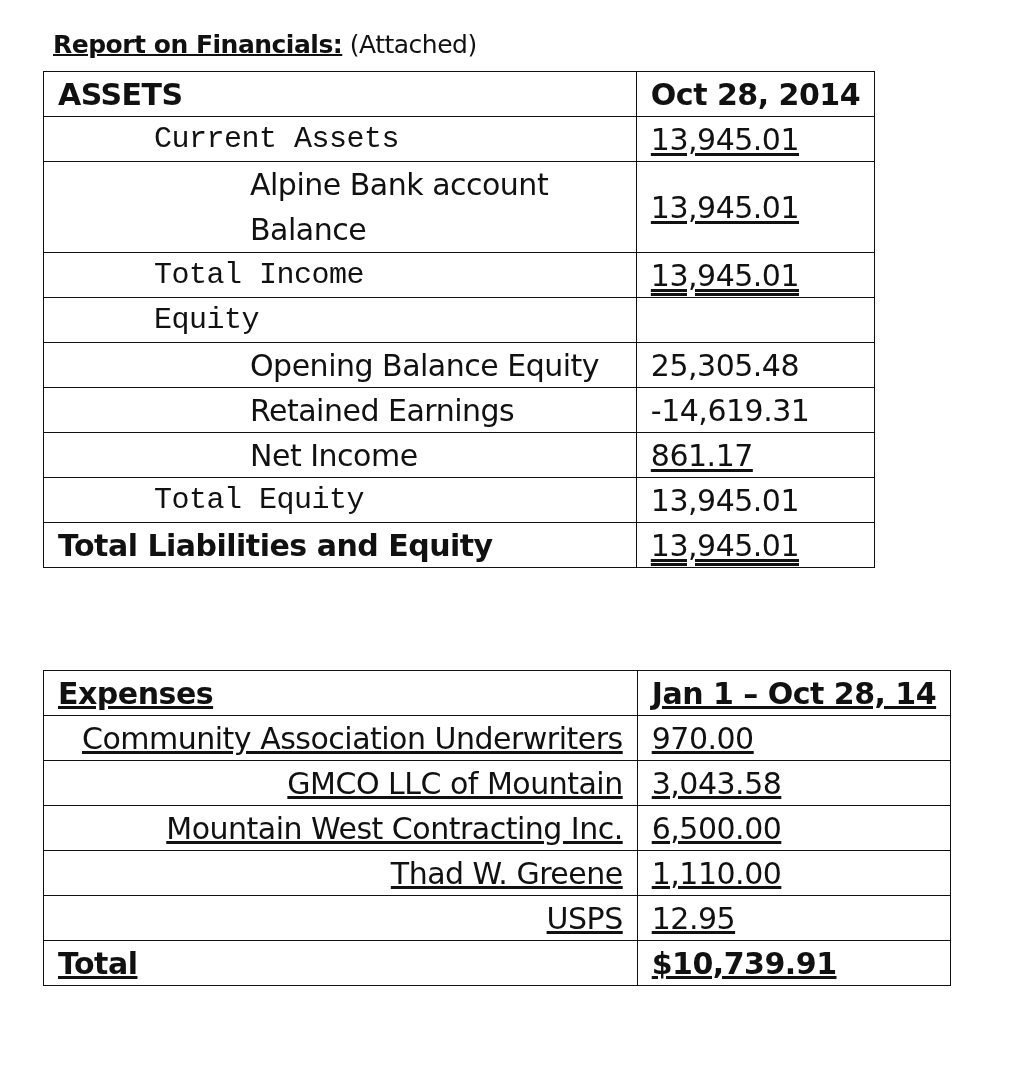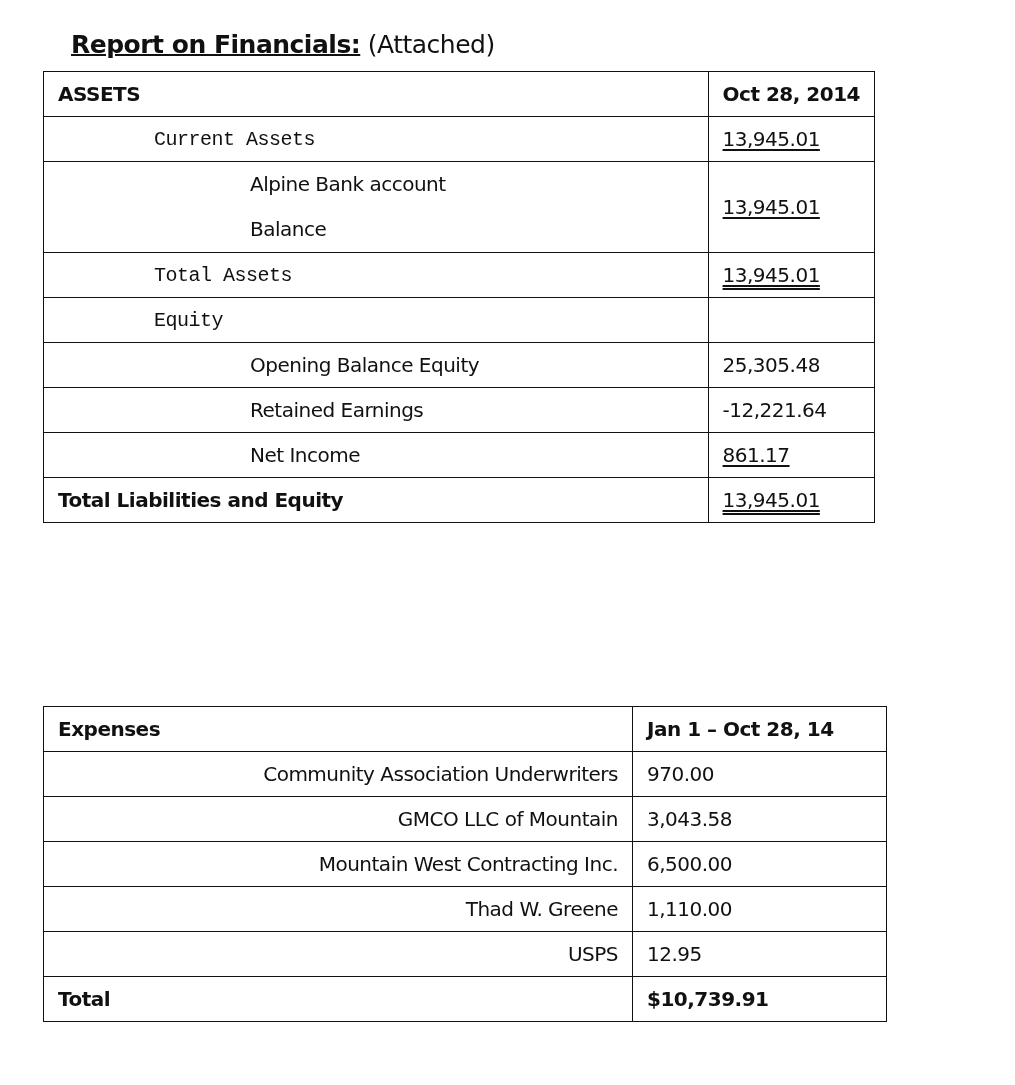--- a/index.html
+++ b/index.html
@@ -1,30 +1,30 @@
 <!DOCTYPE html>
 <html><head>
 <meta charset="utf-8">
 <style>
   html, body { margin:0; padding:0; background:#ffffff; }
   body { width:1015px; height:1085px; position:relative; font-family:"DejaVu Sans", sans-serif; color:#111; overflow:hidden; }
-  .title { position:absolute; left:71px; top:30px; font-size:25px; letter-spacing:-0.5px; }
+  .title { position:absolute; left:53px; top:30px; font-size:25px; letter-spacing:-0.5px; }
   .title .bold { font-weight:bold; text-decoration:underline; text-decoration-thickness:2px; }
-  table { position:absolute; border-collapse:collapse; font-size:20px; letter-spacing:-0.5px; }
+  table { position:absolute; border-collapse:collapse; font-size:30px; letter-spacing:-0.5px; }
   td { border:1.5px solid #111; padding:0 14px; height:44px; white-space:nowrap; vertical-align:middle; }
   td.num { text-align:left; }
   .b { font-weight:bold; }
   .i1 { padding-left:110px;font-family:Liberation Mono, monospace; }
   .i2 { padding-left:206px; }
   .ie { padding-left:38px;text-align:right; }
   .u { text-decoration:underline; text-underline-offset:3px; }
   .uu { text-decoration:underline double; text-underline-offset:3px; }
   #t1 { left:43px; top:71px; width:832px; }
   #t1 td:first-child { width:536px; }
-  #t2 { left:43px; top:706px; width:844px; }
+  #t2 { left:43px; top:670px; width:844px;text-decoration:underline; }
   #t2 td:first-child { width:536px; }
   .two { line-height:45px; }
 </style>
 </head>
 <body>
 
 <div class="title"><span class="bold">Report on Financials:</span><span> (Attached)</span></div>
 
 <table id="t1">
   <tbody>
@@ -34,38 +34,42 @@
   </tr>
   <tr>
     <td class="i1">Current Assets</td>
     <td class="num"><span class="u">13,945.01</span></td>
   </tr>
   <tr>
     <td class="i2 two"><span>Alpine Bank account</span><br><span>Balance</span></td>
     <td class="num"><span class="u">13,945.01</span></td>
   </tr>
   <tr>
-    <td class="i1">Total Assets</td>
+    <td class="i1">Total Income</td>
     <td class="num"><span class="uu">13,945.01</span></td>
   </tr>
   <tr>
     <td class="i1">Equity</td>
     <td class="num"></td>
   </tr>
   <tr>
     <td class="i2">Opening Balance Equity</td>
     <td class="num">25,305.48</td>
   </tr>
   <tr>
     <td class="i2">Retained Earnings</td>
-    <td class="num">-12,221.64</td>
+    <td class="num">-14,619.31</td>
   </tr>
   <tr>
     <td class="i2">Net Income</td>
     <td class="num"><span class="u">861.17</span></td>
+  </tr>
+  <tr>
+    <td class="i1">Total Equity</td>
+    <td class="num">13,945.01</td>
   </tr>
   <tr>
     <td class="b">Total Liabilities and Equity</td>
     <td class="num"><span class="uu">13,945.01</span></td>
   </tr>
 </tbody>
   </table>
 
 <table id="t2">
   <tbody>

